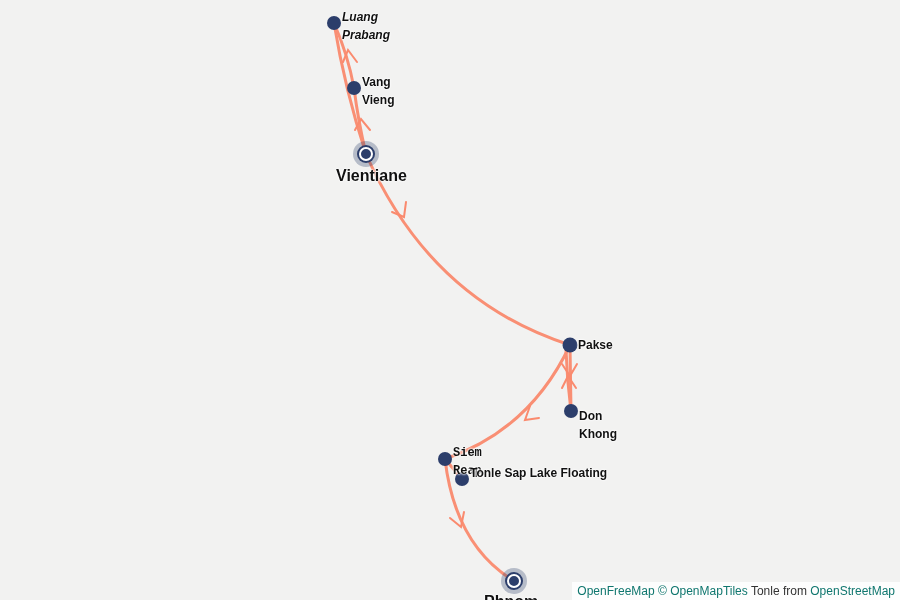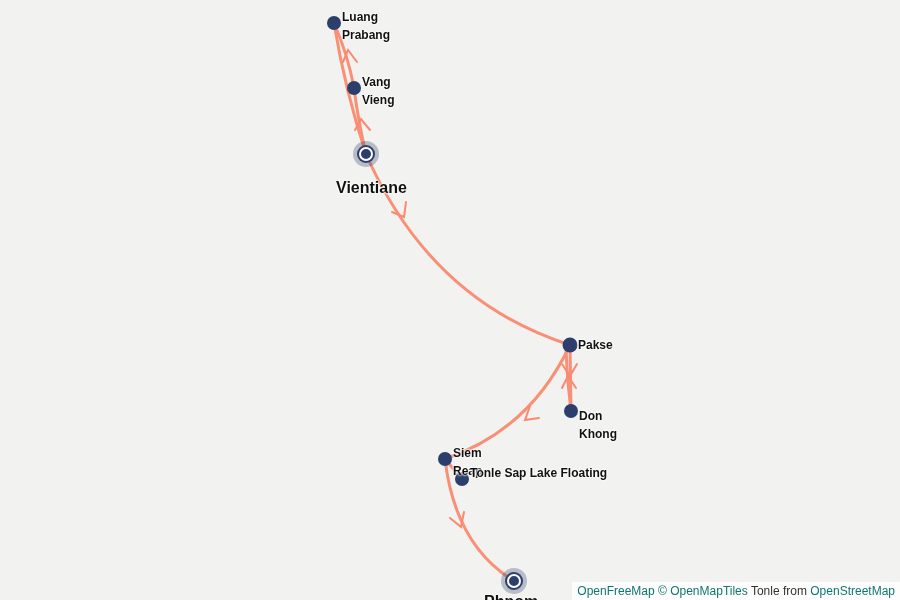--- a/index.html
+++ b/index.html
@@ -77,35 +77,35 @@
     <circle cx="366" cy="154" r="9" fill="#2c3e6b"></circle>
     <circle cx="366" cy="154" r="6" fill="none" stroke="#fff" stroke-width="2"></circle>
   </g>
   <g>
     <circle cx="514" cy="581" r="13" fill="#2c3e6b" opacity="0.3"></circle>
     <circle cx="514" cy="581" r="9" fill="#2c3e6b"></circle>
     <circle cx="514" cy="581" r="6" fill="none" stroke="#fff" stroke-width="2"></circle>
   </g>
 </svg>
 
-<div class="lbl" style="left:342px; top:8px;">
+<div class="lbl" style="left:342px; top:8px;font-style:italic;">
   <div>Luang</div>
   <div>Prabang</div>
 </div>
 <div class="lbl" style="left:362px; top:73px;">
   <div>Vang</div>
   <div>Vieng</div>
 </div>
-<div class="lbl big" style="left:336px; top:166px;margin-top:12px;">Vientiane</div>
+<div class="lbl big" style="left:336px; top:166px;">Vientiane</div>
 <div class="lbl" style="left:578px; top:336px;">Pakse</div>
 <div class="lbl" style="left:579px; top:396px;margin-top:11px;">
   <div>Don</div>
   <div>Khong</div>
 </div>
-<div class="lbl" style="left:453px; top:444px;">
+<div class="lbl" style="left:453px; top:444px;font-family:Liberation Mono, monospace;">
   <div>Siem</div>
   <div>Reap</div>
 </div>
 <div class="lbl" style="left:470px; top:464px;">
   <div>Tonle Sap Lake Floating</div>
 </div>
 <div class="lbl big" style="left:484px; top:592px;">Phnom</div>
 
 <div class="attrib">
   <a>OpenFreeMap</a>

